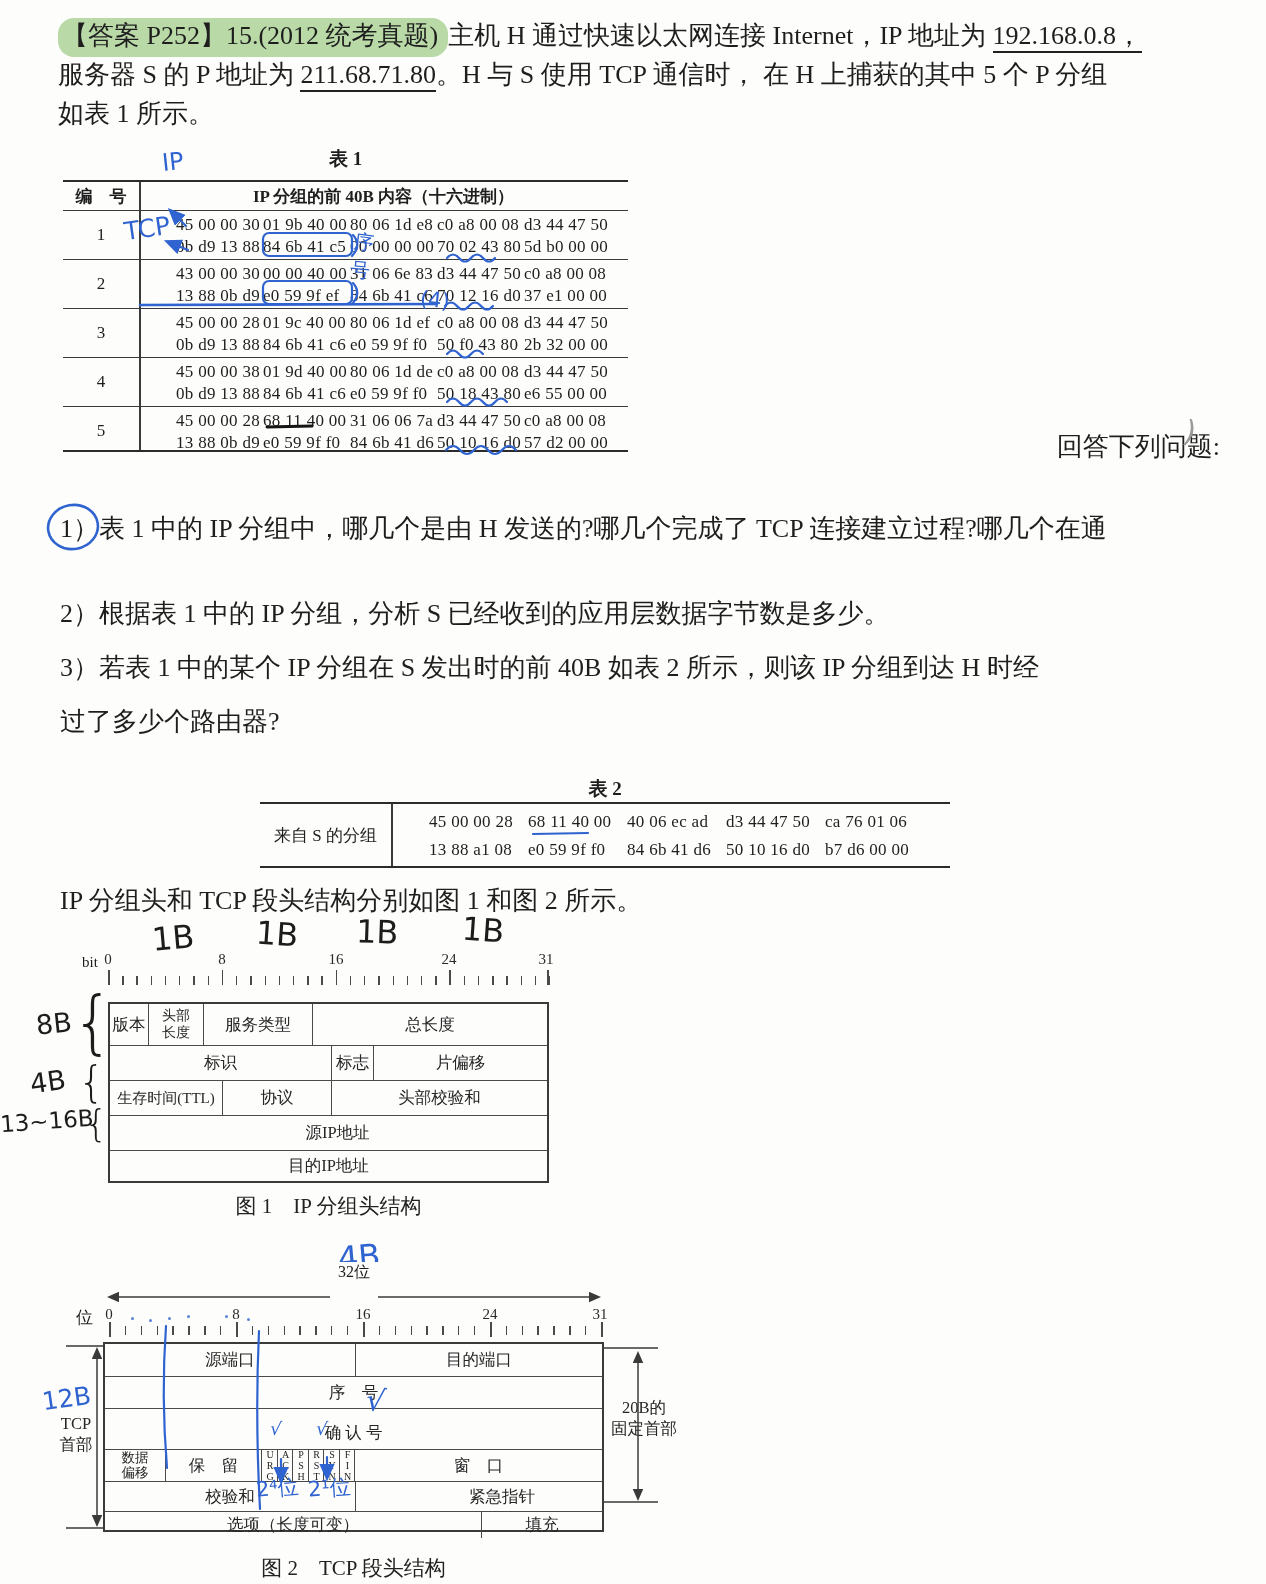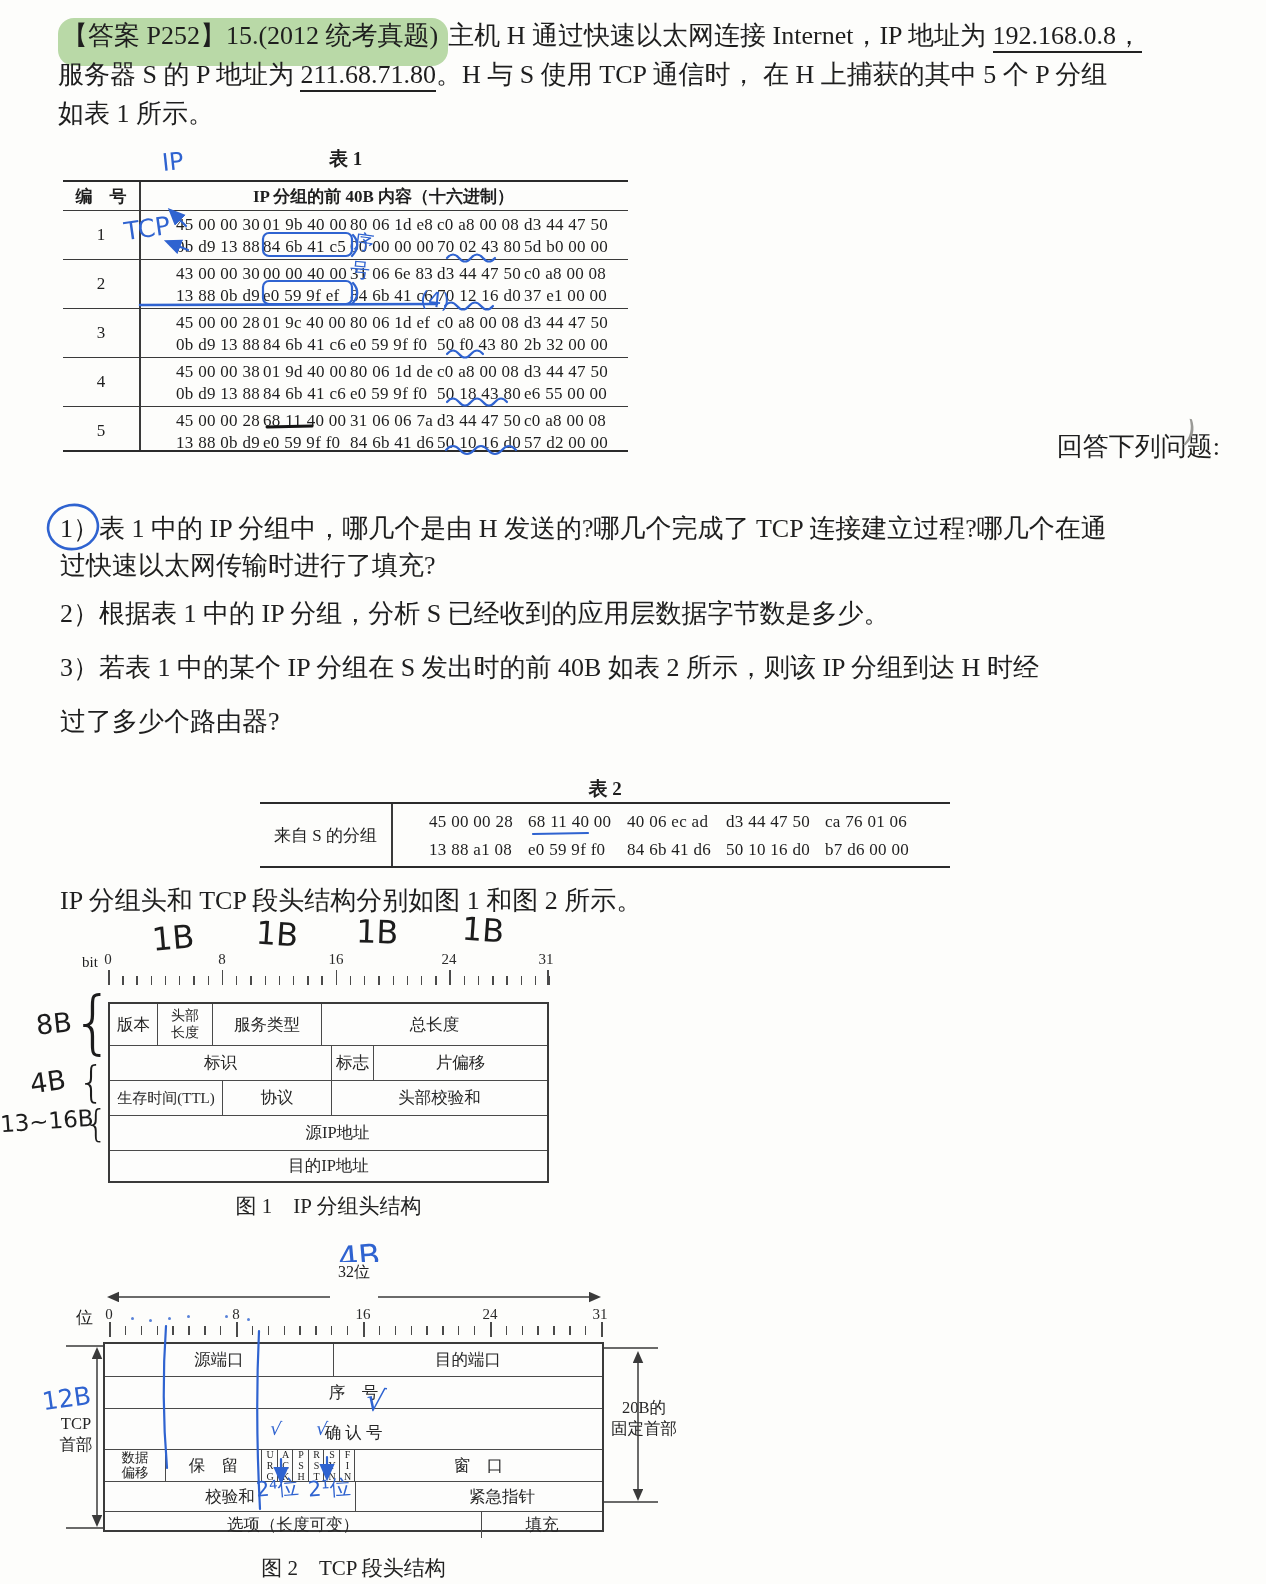--- a/index.html
+++ b/index.html
@@ -3,21 +3,21 @@
 <meta charset="utf-8">
 <style>
   html,body{margin:0;padding:0;background:#e8e8e8;}
   .page{position:relative;width:1266px;height:1584px;background:#fdfdfb;overflow:hidden;
         font-family:"Liberation Serif",serif;color:#1e1e1e;}
   .abs{position:absolute;}
   .pre{white-space:pre-wrap;}
   .ctr{text-align:center;}
   
   .intro{left:58px;top:16px;width:1175px;font-size:26px;line-height:39px;}
-  .hl{background:#b9d9a7;border-radius:16px;padding:3px 10px 16px 4px;}
+  .hl{background:#b9d9a7;border-radius:16px;padding:3px 10px 7px 4px;}
   .u{border-bottom:2px solid #222;padding-bottom:1px;}
   
   .tcap{font-weight:bold;font-size:19px;}
   .ptable{border-top:2.5px solid #2b2b2b;border-bottom:2.5px solid #2b2b2b;}
   .vdiv{position:absolute;top:0;bottom:0;width:1.5px;background:#3a3a3a;}
   .hex{flex:none;width:87px;font-size:17px;letter-spacing:.3px;}
   .hexline{position:absolute;left:0;right:0;display:flex;padding-left:37px;height:18px;align-items:center;}
   
   .t1{left:63px;top:180px;width:565px;height:268px;}
   .t1head{height:28px;border-bottom:1.5px solid #3a3a3a;display:flex;font-size:17px;font-weight:bold;}
@@ -177,21 +177,20 @@
             <span class="hex">84 6b 41 d6</span>
             <span class="hex">50 10 16 d0</span>
             <span class="hex">57 d2 00 00</span>
         </div>
       </div>
     </div>
   </div>
 
   <div class="abs q" style="top:430px;text-align:right;">回答下列问题:</div>
   <div class="abs q" style="top:512px;"><span>1）</span><span>表 1 中的 IP 分组中，哪几个是由 H 发送的?哪几个完成了 TCP 连接建立过程?哪几个在通</span></div>
-  <div class="abs q" style="top:549px;">过快速以太网传输时进行了填充?</div>
   <div class="abs q" style="top:597px;">2）根据表 1 中的 IP 分组，分析 S 已经收到的应用层数据字节数是多少。</div>
   <div class="abs q" style="top:651px;">3）若表 1 中的某个 IP 分组在 S 发出时的前 40B 如表 2 所示，则该 IP 分组到达 H 时经</div>
   <div class="abs q" style="top:705px;">过了多少个路由器?</div>
 
   <div class="abs ctr tcap t2cap">表 2</div>
   <div class="abs ptable t2">
     <div class="vdiv" style="left:131px;"></div>
     <div class="t2label">来自 S 的分组</div>
     <div class="t2c">
       <div class="hexline l1">
@@ -221,21 +220,21 @@
   <div class="abs rnum" style="left:534px;top:951px;">31</div>
   <div class="ticks" style="left:108px;top:976px;width:443px;--sp:14.23px;"></div>
   <div class="tick-major" style="left:108px;top:970px;"></div>
   <div class="tick-major" style="left:221.8px;top:970px;"></div>
   <div class="tick-major" style="left:335.6px;top:970px;"></div>
   <div class="tick-major" style="left:449.4px;top:970px;"></div>
   <div class="tick-major" style="left:547px;top:970px;"></div>
 
   <div class="ftable f1table">
     <div class="frow" style="height:42px;">
-      <div class="fcell" style="width:48px;">版本</div>
+      <div class="fcell" style="width:39px;">版本</div>
       <div class="fcell pre ctr" style="width:55px;font-size:14px;line-height:1.15;">头部
 长度</div>
       <div class="fcell" style="width:109px;text-align:right;">服务类型</div>
       <div class="fcell lastc" style="flex:1;">总长度</div>
     </div>
     <div class="frow" style="height:35px;">
       <div class="fcell" style="width:222px;">标识</div>
       <div class="fcell" style="width:42px;">标志</div>
       <div class="fcell lastc" style="flex:1;">片偏移</div>
     </div>
@@ -262,21 +261,21 @@
   <div class="abs rnum" style="left:588px;top:1306px;">31</div>
   <div class="ticks" style="left:109px;top:1326px;width:494px;--sp:15.87px;"></div>
   <div class="tick-major" style="left:109px;top:1322px;"></div>
   <div class="tick-major" style="left:236px;top:1322px;"></div>
   <div class="tick-major" style="left:363px;top:1322px;"></div>
   <div class="tick-major" style="left:490px;top:1322px;"></div>
   <div class="tick-major" style="left:601px;top:1322px;"></div>
 
   <div class="ftable f2table">
     <div class="frow" style="height:33px;">
-      <div class="fcell" style="width:229px;">源端口</div>
+      <div class="fcell" style="width:251px;">源端口</div>
       <div class="fcell lastc" style="flex:1;">目的端口</div>
     </div>
     <div class="frow" style="height:32px;">
       <div class="fcell lastc" style="flex:1;">序　号</div>
     </div>
     <div class="frow" style="height:33px;margin-top:8px;">
       <div class="fcell lastc" style="flex:1;">确 认 号</div>
     </div>
     <div class="frow" style="height:32px;">
       <div class="fcell pre ctr" style="width:61px;font-size:13.5px;line-height:1.1;">数据

